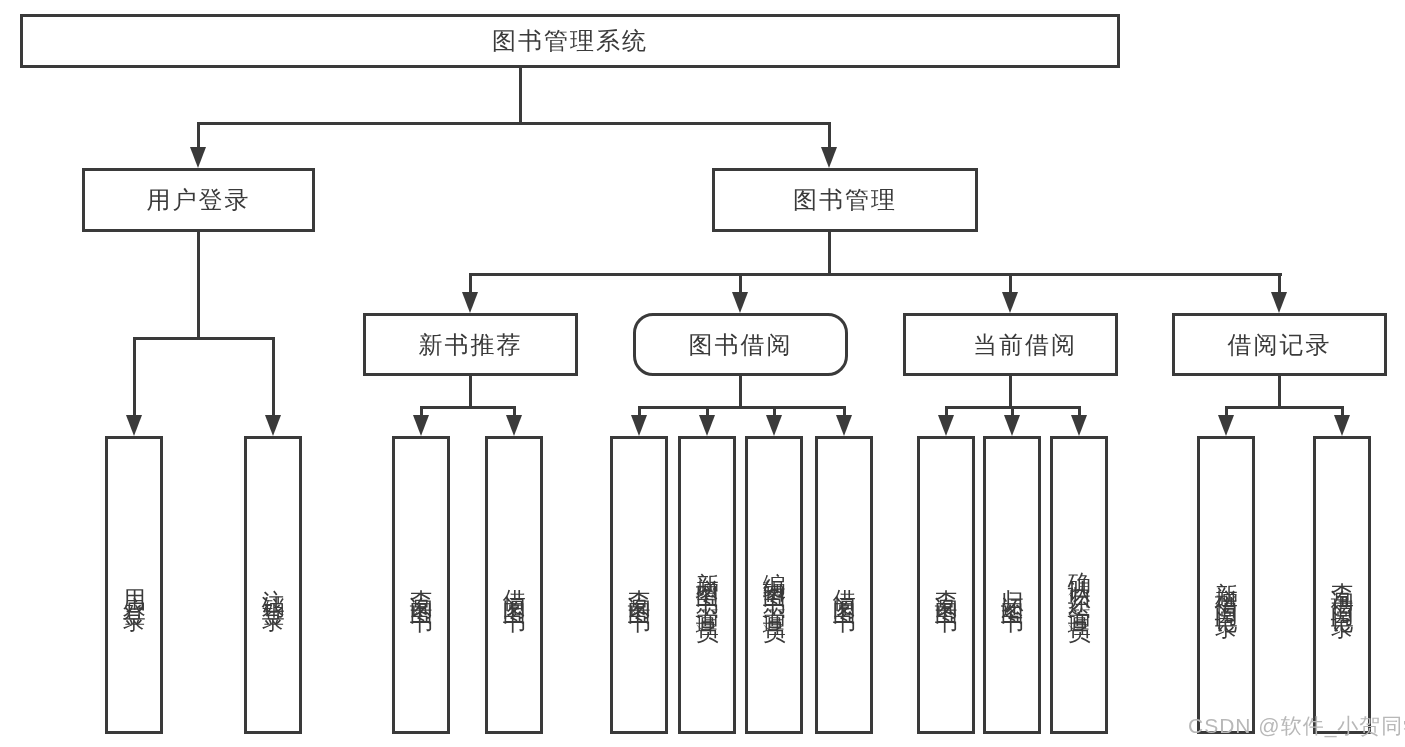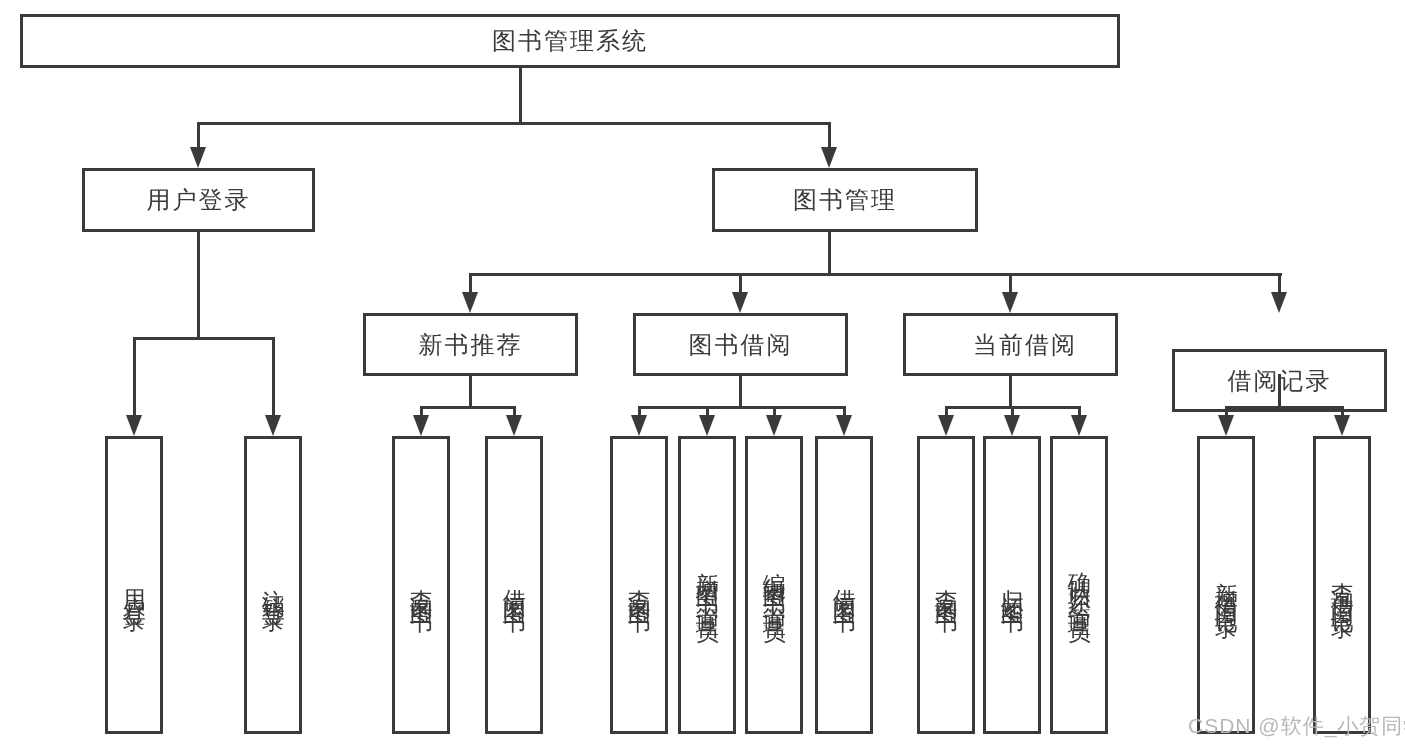--- a/index.html
+++ b/index.html
@@ -97,27 +97,27 @@
   <div class="vline" style="left:1009px; top:273px; height:21px;"></div>
   <div class="vline" style="left:1278px; top:273px; height:21px;"></div>
   <div class="arrow" style="left:462px; top:292px;"></div>
   <div class="arrow" style="left:732px; top:292px;"></div>
   <div class="arrow" style="left:1002px; top:292px;"></div>
   <div class="arrow" style="left:1271px; top:292px;"></div>
 
   <div class="box" style="left:363px; top:313px; width:215px; height:63px;">
     <span class="hlabel">新书推荐</span>
   </div>
-  <div class="box" style="left:633px; top:313px; width:215px; height:63px;">
+  <div class="box" style="left:633px; top:313px; width:215px; height:63px;border-radius:20px;">
     <span class="hlabel">图书借阅</span>
   </div>
   <div class="box" style="left:903px; top:313px; width:215px; height:63px;padding-left:29px;">
     <span class="hlabel">当前借阅</span>
   </div>
-  <div class="box" style="left:1172px; top:313px; width:215px; height:63px;margin-top:36px;">
+  <div class="box" style="left:1172px; top:313px; width:215px; height:63px;">
     <span class="hlabel">借阅记录</span>
   </div>
 
   <div class="vline" style="left:469px; top:374px; height:34px;"></div>
   <div class="vline" style="left:739px; top:374px; height:34px;"></div>
   <div class="vline" style="left:1009px; top:374px; height:34px;"></div>
   <div class="vline" style="left:1278px; top:374px; height:34px;"></div>
 
   <div class="hline" style="left:420px; top:406px; width:96px;"></div>
   <div class="hline" style="left:638px; top:406px; width:207px;"></div>

